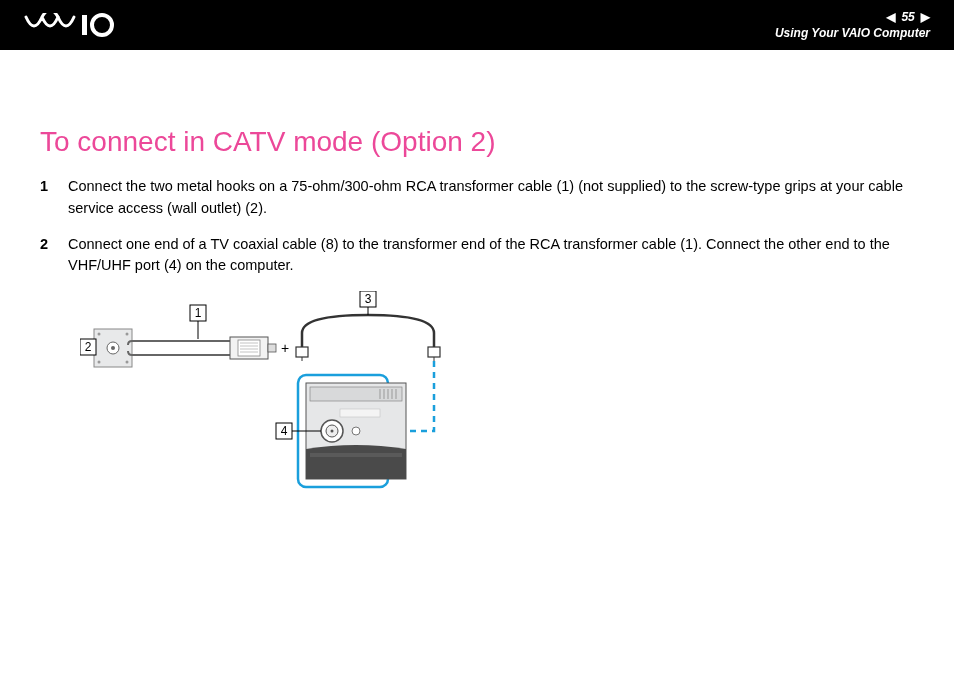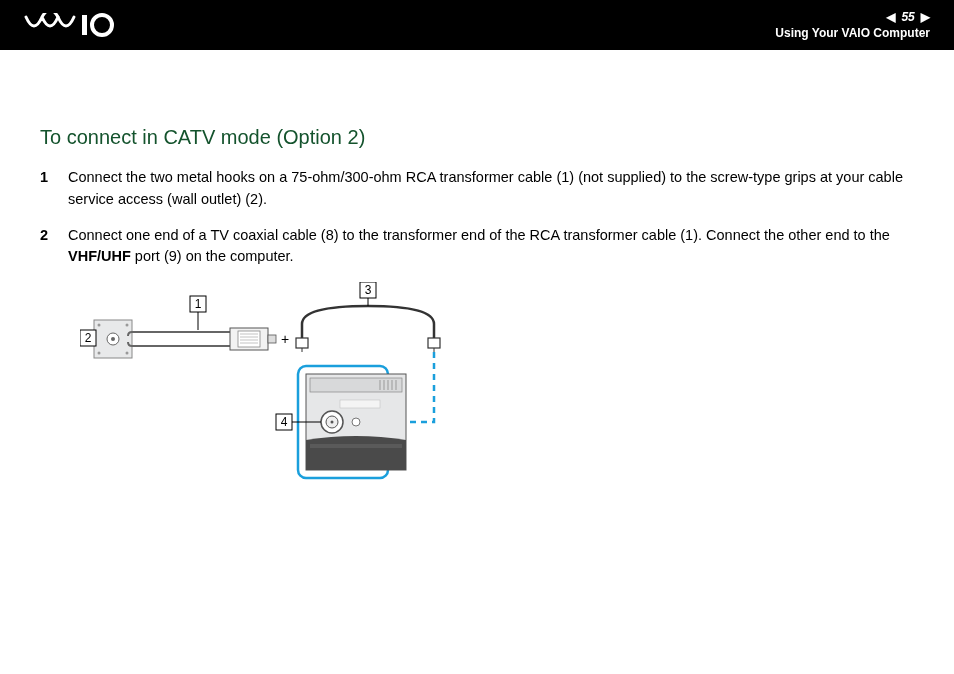--- a/index.html
+++ b/index.html
@@ -39,46 +39,47 @@
     gap: 6px;
     font-weight: bold;
     font-style: italic;
   }
   .nav-arrow {
     cursor: pointer;
     font-style: normal;
   }
   .section-title {
     font-weight: bold;
+    font-style: italic;
   }
   .content {
     padding: 76px 40px 20px 40px;
   }
   .heading {
-    color: #14532d;
-    font-size: 20px;
+    color: #ec4899;
+    font-size: 28px;
     font-weight: normal;
     margin-bottom: 18px;
   }
   .step-list {
     list-style: none;
     font-size: 14.5px;
     line-height: 1.5;
   }
   .step-item {
     display: flex;
     margin-bottom: 14px;
   }
   .step-number {
     font-weight: bold;
     width: 28px;
     flex-shrink: 0;
   }
   .step-text { flex: 1; }
-  .step-text b { font-weight: bold; margin-top: 24px; }
+  .step-text b { font-weight: normal; margin-top: 24px; }
   .diagram {
     margin-top: 10px;
     margin-left: 40px;
   }
   .diagram svg { display: block; }
 </style>
 </head>
 <body>
 
 <div class="header-bar">
@@ -104,21 +105,21 @@
   <h2 class="heading">To connect in CATV mode (Option 2)</h2>
 
   <ol class="step-list">
     <li class="step-item">
       <span class="step-number">1</span>
       <span class="step-text">Connect the two metal hooks on a 75-ohm/300-ohm RCA transformer cable (1) (not supplied) to the screw-type grips at your cable service access (wall outlet) (2).</span>
     </li>
     <li class="step-item">
       <span class="step-number">2</span>
       <span class="step-text">
-        <span>Connect one end of a TV coaxial cable (8) to the transformer end of the RCA transformer cable (1). Connect the other end to the </span><b>VHF/UHF</b><span> port (9) on the computer.</span>
+        <span>Connect one end of a TV coaxial cable (8) to the transformer end of the RCA transformer cable (1). Connect the other end to the </span><b>VHF/UHF</b><span> port (4) on the computer.</span>
       </span>
     </li>
   </ol>
 
   <div class="diagram">
     <svg width="440" height="200" viewBox="0 0 440 200">
 
       <rect x="14" y="38" width="38" height="38" fill="#e8e9ea" stroke="#888" stroke-width="1"></rect>
       <circle cx="33" cy="57" r="6" fill="#fff" stroke="#666" stroke-width="1"></circle>
       <circle cx="33" cy="57" r="2" fill="#666"></circle>

